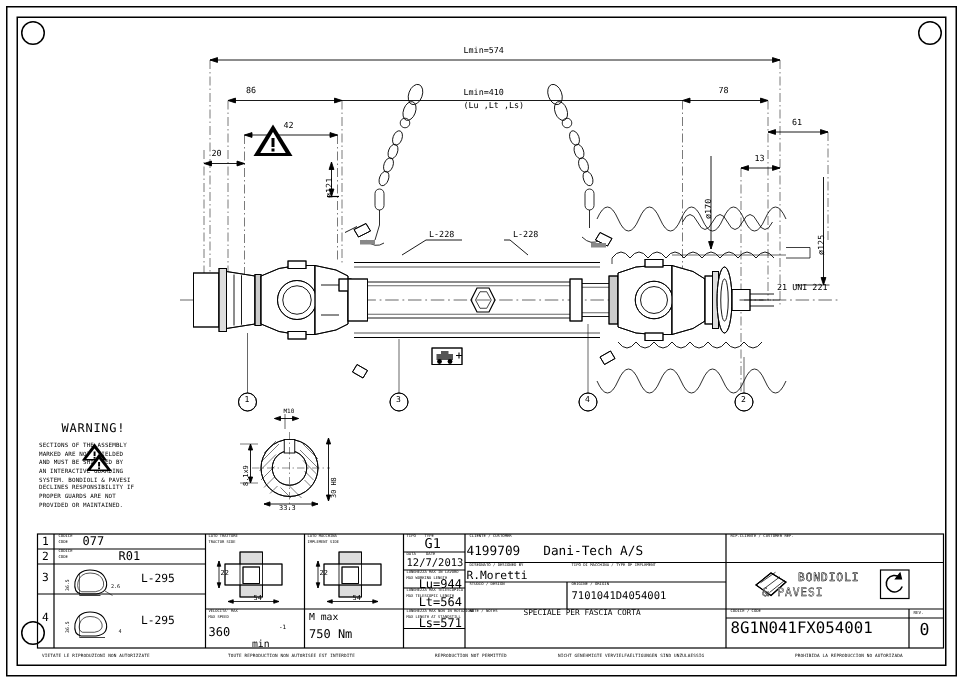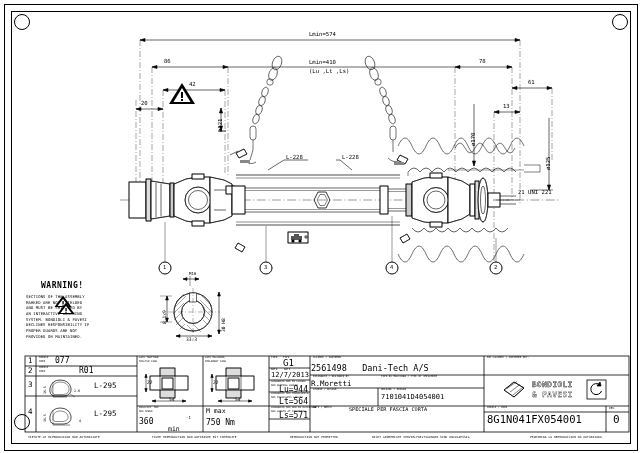--- a/index.html
+++ b/index.html
@@ -305,21 +305,21 @@
   <div class="txt" style="left:494px;top:265px;font-size:5.4px;">2</div>
 
   <svg class="abs" style="left:168px;top:82px;" width="28" height="24">
     <path d="M14,1 L27,22 L1,22 Z" fill="#000"></path>
     <path d="M14,6 L22.5,20 L5.5,20 Z" fill="#fff"></path>
     <rect x="13" y="10" width="2" height="6" fill="#000"></rect>
     <rect x="13" y="17" width="2" height="2" fill="#000"></rect>
   </svg>
 
   <div class="warnbox" style="left:26px;top:282px;width:118px;">
-    <div class="txt" style="position:relative;left:0;top:0;font-size:8px;font-weight:bold;letter-spacing:0.5px;padding-left:15px;">WARNING!</div>
+    <div class="txt" style="position:relative;left:0;top:0;font-size:8px;font-weight:normal;letter-spacing:0.5px;padding-left:15px;">WARNING!</div>
     <div style="position:relative;margin-top:4px;font-size:3.9px;line-height:1.45;letter-spacing:0.1px;">
       <div>SECTIONS      OF THE ASSEMBLY</div>
       <div>MARKED        ARE NOT SHIELDED</div>
       <div>AND MUST BE SHIELDED BY</div>
       <div>AN INTERACTIVE GUARDING</div>
       <div>SYSTEM. BONDIOLI &amp; PAVESI</div>
       <div>DECLINES RESPONSIBILITY IF</div>
       <div>PROPER GUARDS ARE NOT</div>
       <div>PROVIDED OR MAINTAINED.</div>
     </div>
@@ -468,21 +468,21 @@
   <div class="txt" style="left:271px;top:372px;font-size:7px;">12/7/2013</div>
 
   <div class="txt" style="left:271px;top:381px;font-size:2.5px;">LUNGHEZZA MAX IN LAVORO</div>
   <div class="txt" style="left:271px;top:384.5px;font-size:2.5px;">MAX WORKING LENGTH</div>
   <div class="txt" style="left:271px;top:393px;font-size:2.5px;">LUNGHEZZA MAX TELESCOPICA</div>
   <div class="txt" style="left:271px;top:396.5px;font-size:2.5px;">MAX TELESCOPIC LENGTH</div>
   <div class="txt" style="left:271px;top:407px;font-size:2.5px;">LUNGHEZZA MAX NON IN ROTAZIONE</div>
   <div class="txt" style="left:271px;top:410.5px;font-size:2.5px;">MAX LENGTH AT STANDSTILL</div>
 
   <div class="txt" style="left:313px;top:357px;font-size:2.6px;"><span>CLIENTE</span> / <span>CUSTOMER</span></div>
-  <div class="txt" style="left:311px;top:364px;font-size:8.5px;">2561498   Dani-Tech A/S</div>
+  <div class="txt" style="left:311px;top:364px;font-size:8.5px;">4199709   Dani-Tech A/S</div>
   <div class="txt" style="left:313px;top:376px;font-size:2.6px;"><span>DISEGNATO</span> / <span>DESIGNED BY</span></div>
   <div class="txt" style="left:311px;top:380px;font-size:7.5px;">R.Moretti</div>
   <div class="txt" style="left:381px;top:376px;font-size:2.6px;"><span>TIPO DI MACCHINA</span> / <span>TYPE OF IMPLEMENT</span></div>
   <div class="txt" style="left:381px;top:380px;font-size:6.5px;"></div>
 
   <div class="txt" style="left:313px;top:389px;font-size:2.6px;"><span>STUDIO</span> / <span>DESIGN</span></div>
   <div class="txt" style="left:313px;top:394px;font-size:6.5px;"></div>
   <div class="txt" style="left:381px;top:389px;font-size:2.6px;"><span>ORIGINE</span> / <span>ORIGIN</span></div>
   <div class="txt" style="left:381px;top:394px;font-size:7px;">7101041D4054001</div>
 
@@ -498,22 +498,22 @@
 
   <svg class="abs" style="left:500px;top:380px;" width="28" height="22">
     <g stroke="#000" fill="none" stroke-width="0.7">
       <path d="M4,10 L14,2 L24,8 L14,17 Z" fill="#fff"></path>
       <path d="M4,10 L14,2 L24,8 L14,17 Z"></path>
       <path d="M7,8.5 L17,1.5" stroke-width="0.5"></path>
       <path d="M10,12 L20,4.5" stroke-width="0.5"></path>
       <path d="M13,15 L23,7" stroke-width="0.5"></path>
     </g>
   </svg>
-  <div class="txt" style="left:532px;top:381px;font-size:7.5px;font-weight:bold;letter-spacing:0.6px;-webkit-text-stroke:0.3px #000;color:#fff;text-shadow:0 0 0 #000;">BONDIOLI</div>
-  <div class="txt" style="left:532px;top:391px;font-size:7.5px;font-weight:bold;letter-spacing:0.6px;-webkit-text-stroke:0.3px #000;color:#fff;">&amp; PAVESI</div>
+  <div class="txt" style="left:532px;top:381px;font-size:7.5px;font-weight:normal;letter-spacing:0.6px;-webkit-text-stroke:0.3px #000;color:#fff;text-shadow:0 0 0 #000;">BONDIOLI</div>
+  <div class="txt" style="left:508px;top:391px;font-size:7.5px;font-weight:normal;letter-spacing:0.6px;-webkit-text-stroke:0.3px #000;color:#fff;">&amp; PAVESI</div>
   <svg class="abs" style="left:586px;top:379px;" width="22" height="22">
     <g stroke="#000" fill="none" stroke-width="0.8">
       <rect x="1" y="1" width="19" height="19"></rect>
       <path d="M14,6 a5.5,5.5 0 1 0 1.5,6" stroke-width="1"></path>
       <path d="M14,3 l1,4 l-4,0 z" fill="#000"></path>
     </g>
   </svg>
 
   <div class="txt" style="left:487px;top:407px;font-size:2.6px;"><span>CODICE</span> / <span>CODE</span></div>
   <div class="txt" style="left:487px;top:414px;font-size:10.5px;">8G1N041FX054001</div>

